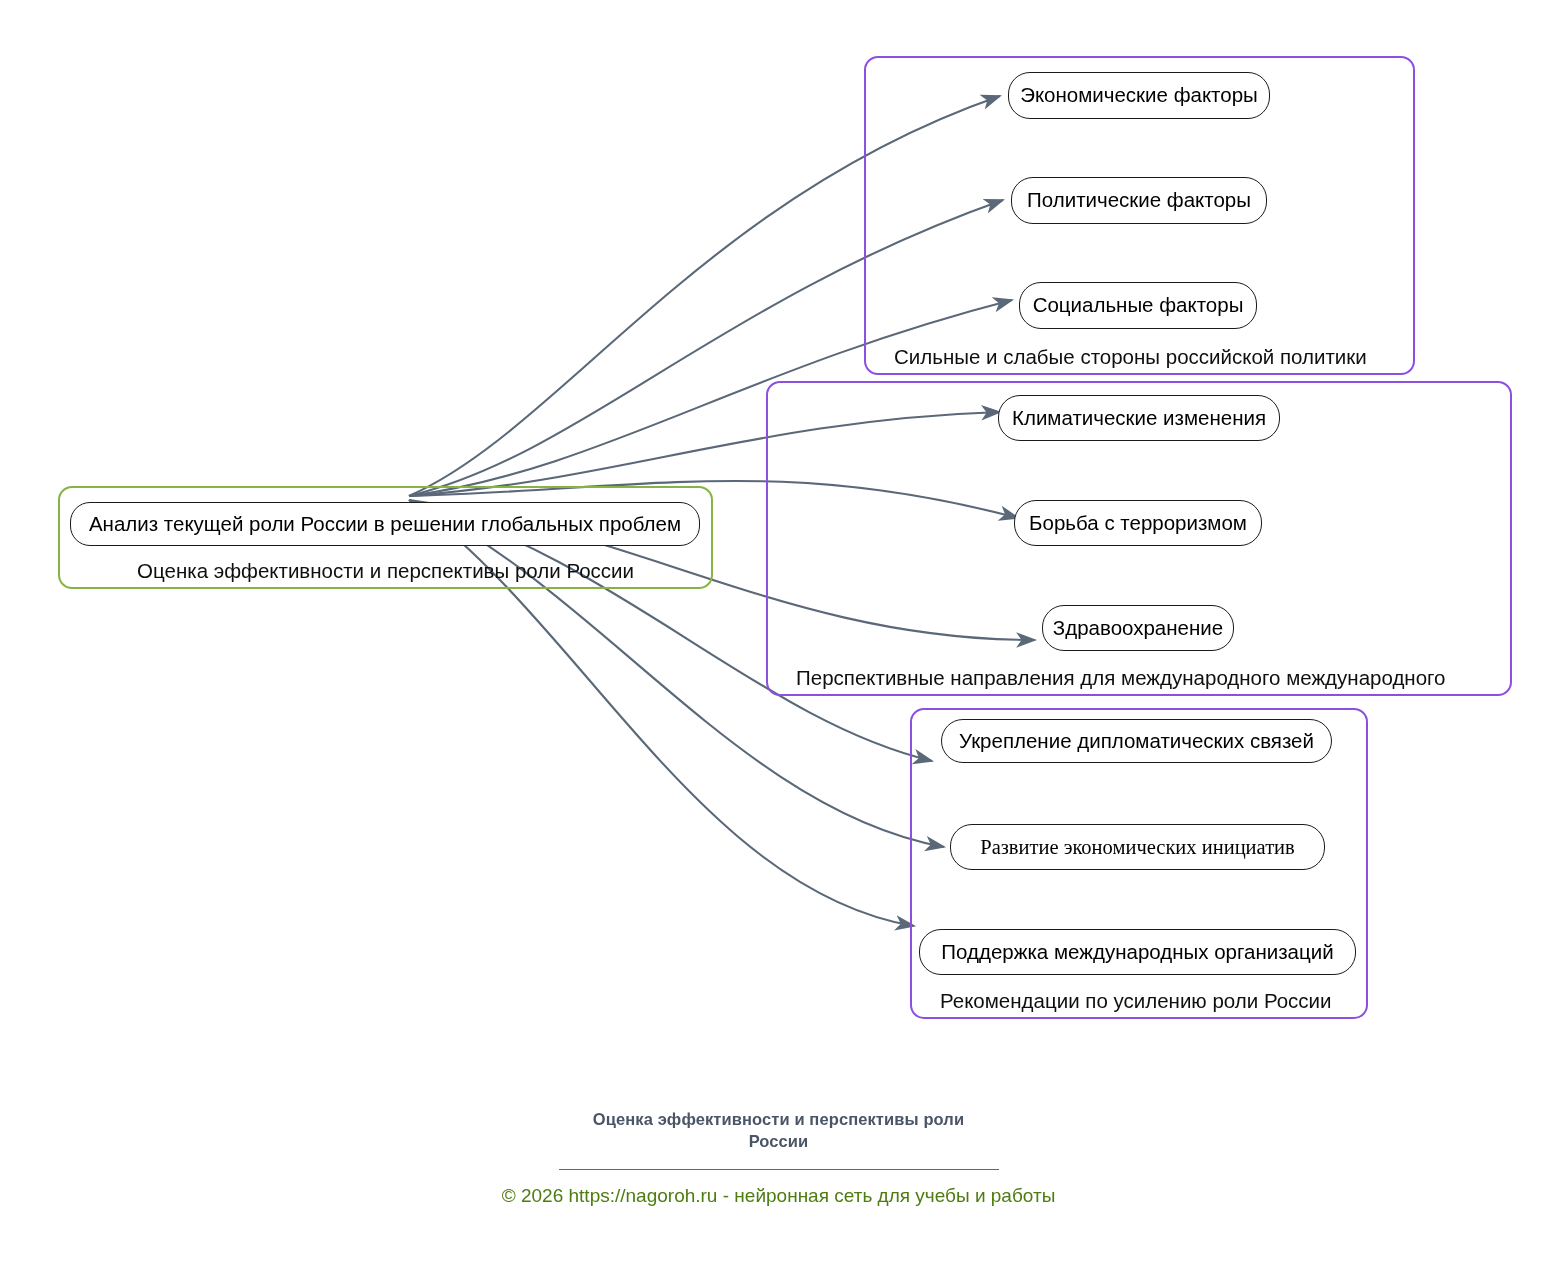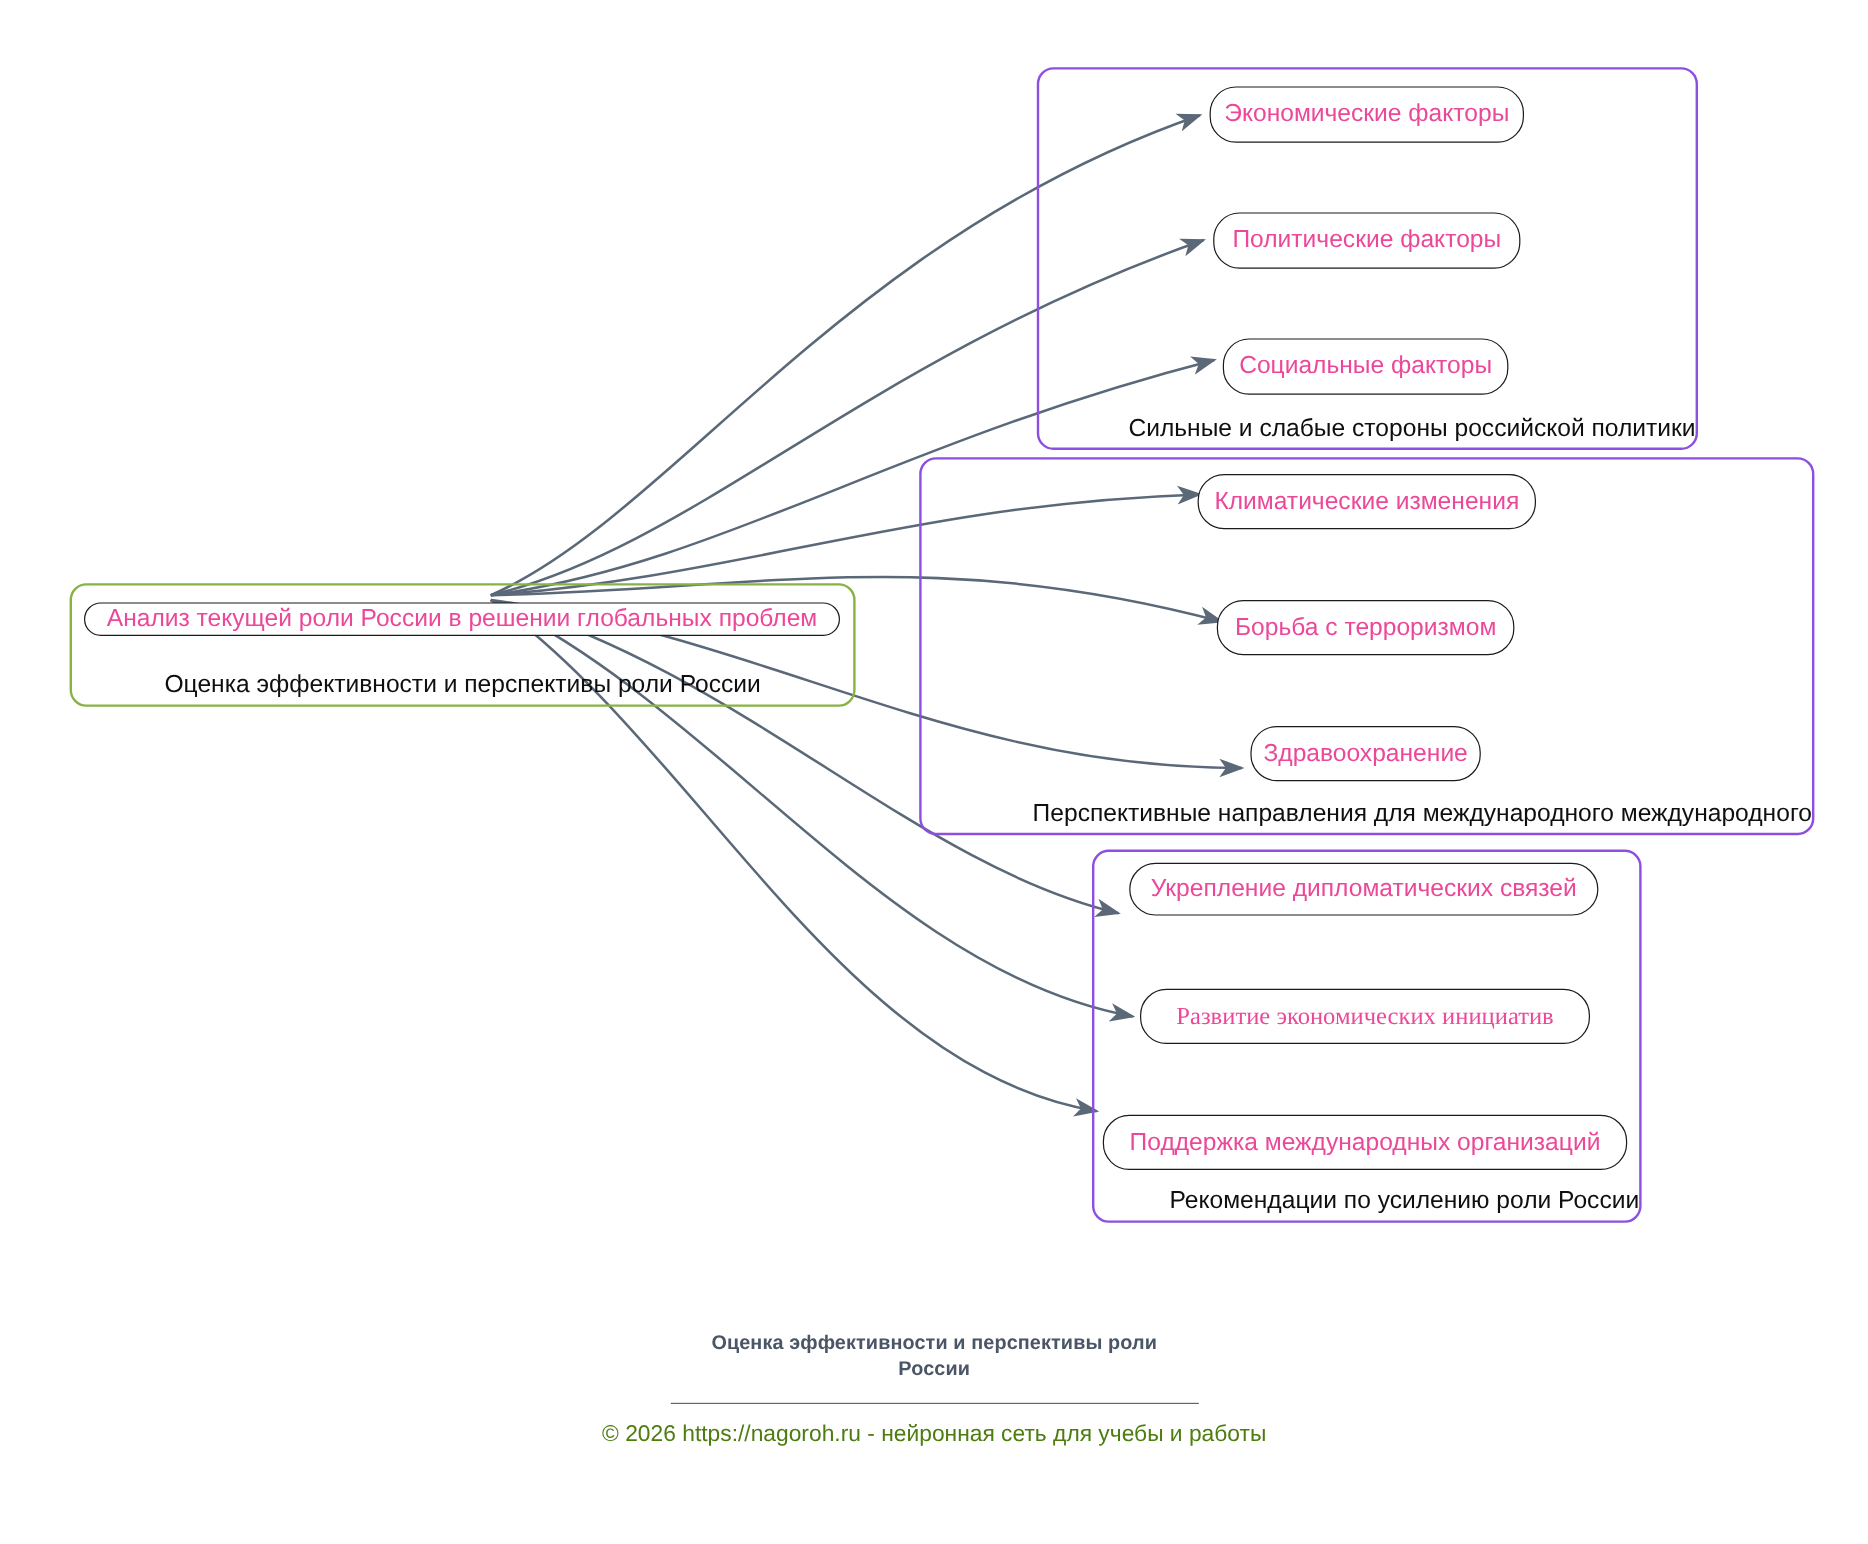--- a/index.html
+++ b/index.html
@@ -51,36 +51,36 @@
     left: 0;
     right: 0;
     bottom: 4px;
     text-align: center;
     font-size: 20.5px;
     color: #0f0f0f;
     line-height: 1.15;
     white-space: nowrap;
   }
   .cluster-label.label-left {
-    text-align: right;
-    padding-left: 0;
+    text-align: left;
+    padding-left: 28px;
   }
 
   
   .node {
     position: absolute;
     box-sizing: border-box;
     border: 1.6px solid #1b1b1b;
     background: #ffffff;
     border-radius: 22px;
     display: flex;
     align-items: center;
     justify-content: center;
     font-size: 20.5px;
-    color: #ec4899;
+    color: #000000;
     white-space: nowrap;
     padding: 0 16px;
     line-height: 1;
   }
   .node.root-node {
     border-radius: 20px;
   }
 
   
   #footer {
@@ -129,21 +129,21 @@
       <path d="M 409,500 C 640,530 790,640 1035,640"></path>
       <path d="M 409,500 C 620,560 760,720 932,761"></path>
       <path d="M 409,500 C 600,590 740,810 944,847"></path>
       <path d="M 409,500 C 580,620 700,890 914,926"></path>
     </g>
   </svg>
 
   <div class="cluster root-cluster" style="left:58px; top:486px; width:655px; height:103px;">
     <div class="cluster-label">Оценка эффективности и перспективы роли России</div>
   </div>
-  <div class="node root-node" style="left:70px; top:502px; width:630px; height:28px;justify-content:center;">
+  <div class="node root-node" style="left:70px; top:502px; width:630px; height:44px;justify-content:center;">
     <span>Анализ текущей роли России в решении глобальных проблем</span>
   </div>
 
   <div class="cluster purple-cluster" style="left:864px; top:56px; width:551px; height:319px;">
     <div class="cluster-label label-left">Сильные и слабые стороны российской политики</div>
   </div>
   <div class="node" style="left:1008px; top:72px; width:262px; height:47px;">
     <span>Экономические факторы</span>
   </div>
   <div class="node" style="left:1011px; top:177px; width:256px; height:47px;">

